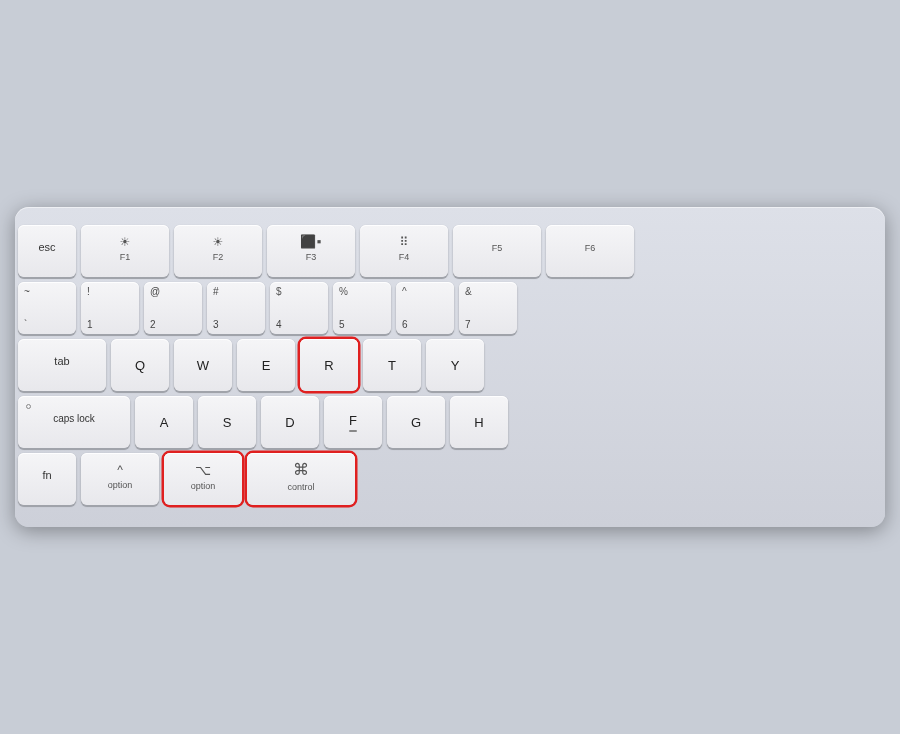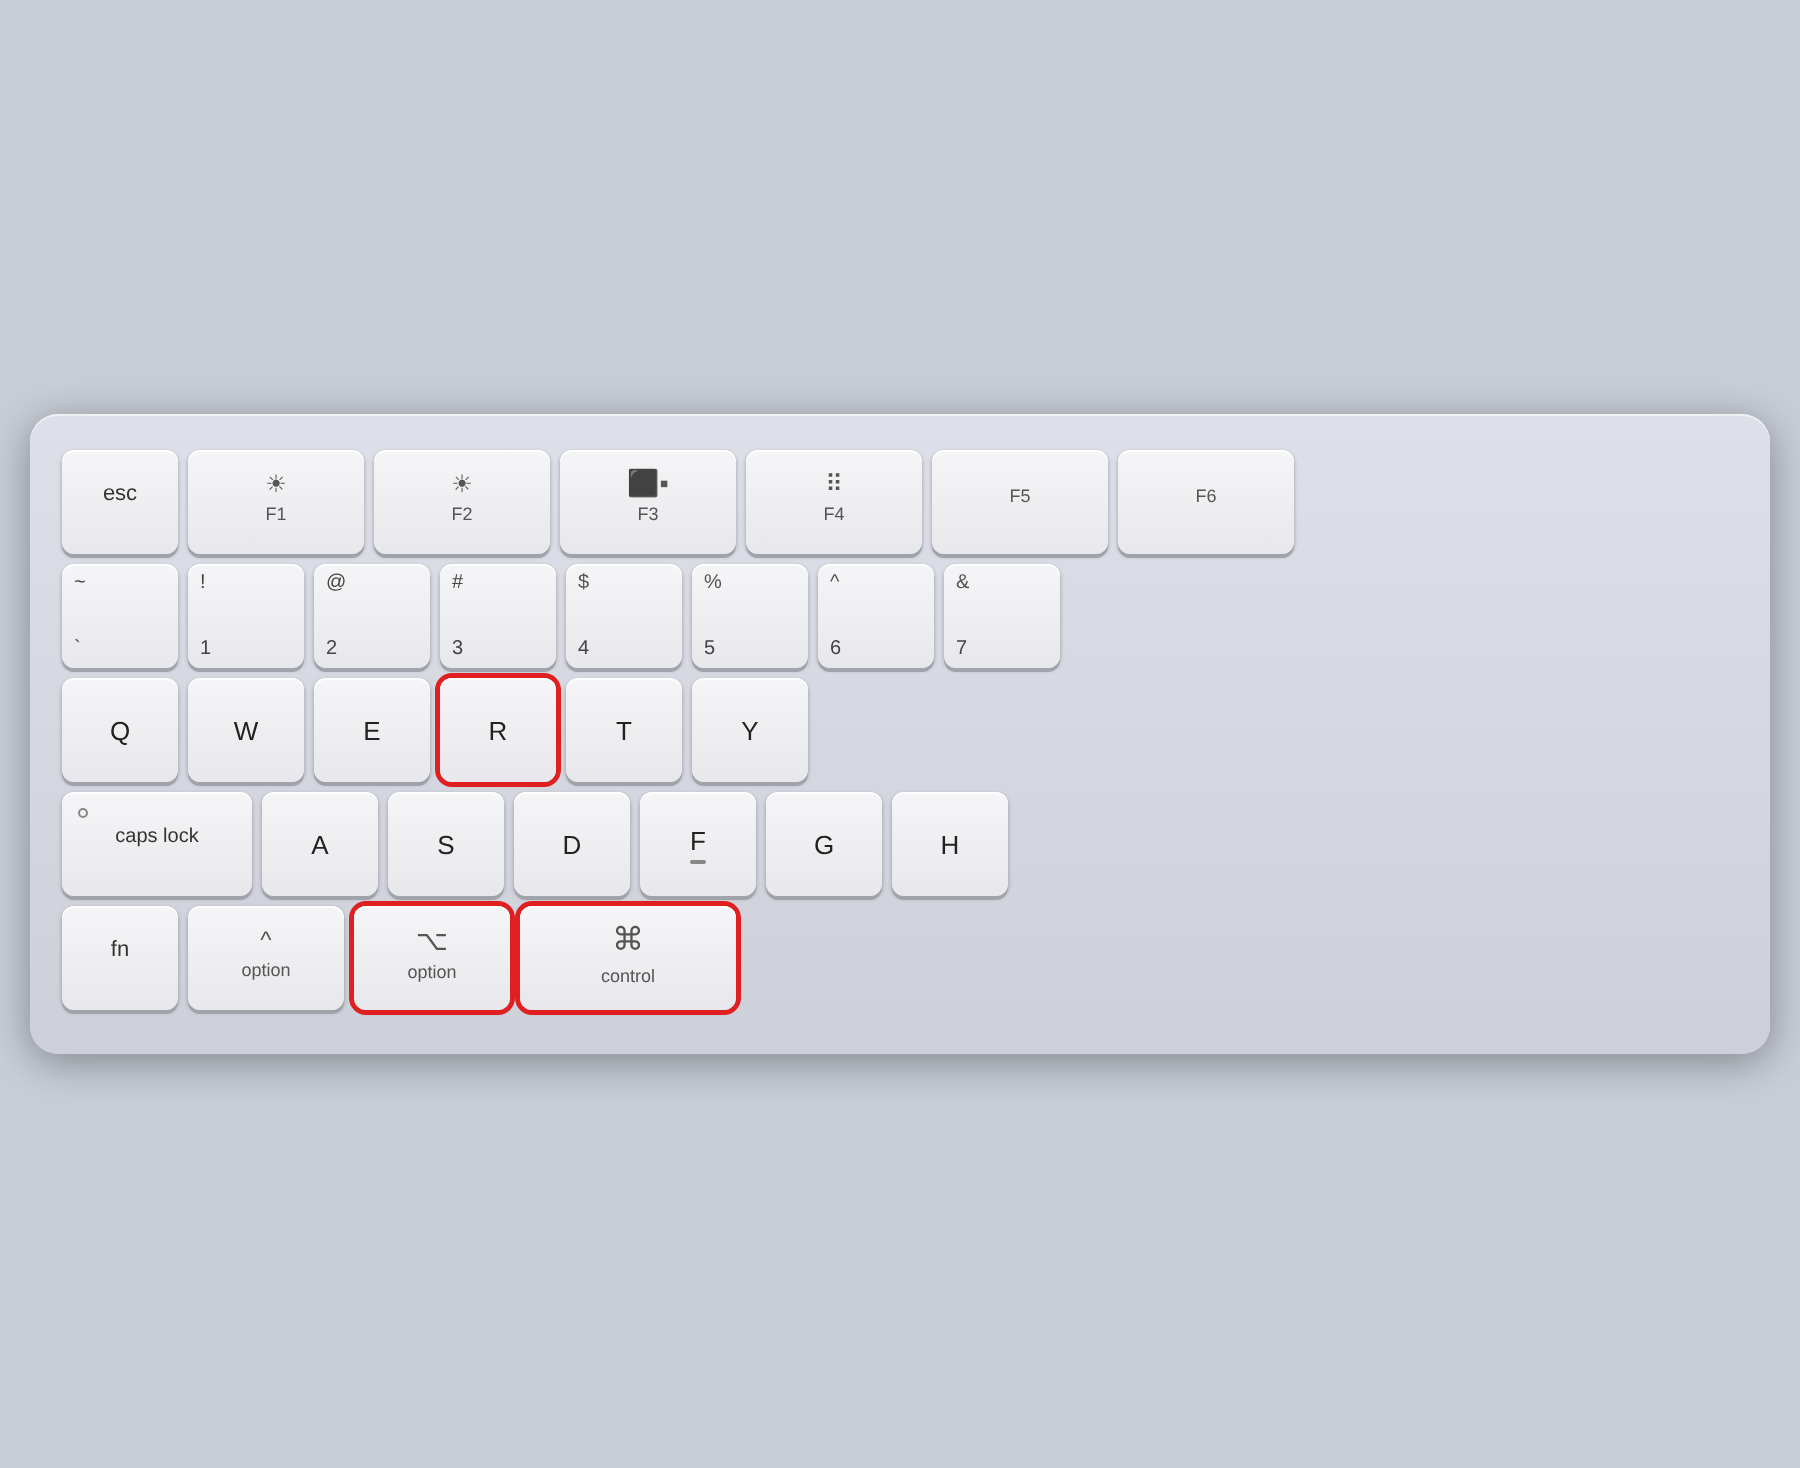--- a/index.html
+++ b/index.html
@@ -11,21 +11,21 @@
       display: flex;
       align-items: center;
       justify-content: center;
       font-family: -apple-system, BlinkMacSystemFont, 'Helvetica Neue', Arial, sans-serif;
       overflow: hidden;
     }
 
     .keyboard {
       background: linear-gradient(180deg, #dde0e8 0%, #cdd0d9 100%);
       border-radius: 14px;
-      padding: 18px 18px 22px 16px;
+      padding: 18px 18px 22px 3px;
       box-shadow: 0 4px 20px rgba(0,0,0,0.35), inset 0 1px 0 rgba(255,255,255,0.5);
       display: flex;
       flex-direction: column;
       gap: 5px;
       width: 870px;
     }
 
     .key-row {
       display: flex;
       gap: 5px;
@@ -62,21 +62,21 @@
       font-size: 13px;
       font-weight: 400;
       color: #222;
     }
 
     
     .w-unit { width: 58px; height: 52px; }
     .w-esc { width: 58px; height: 52px; }
     .w-fn-wide { width: 88px; height: 52px; }
     .w-tab { width: 88px; height: 52px; }
-    .w-caps { width: 95px; height: 52px; }
+    .w-caps { width: 112px; height: 52px; }
     .w-shift { width: 116px; height: 52px; }
     .w-fn { width: 58px; height: 52px; align-items: center; }
     .w-control { width: 78px; height: 52px; }
     .w-option { width: 78px; height: 52px; }
     .w-command { width: 108px; height: 52px; }
 
     .highlighted {
       box-shadow:
         0 0 0 2.5px #e02020,
         0 2px 0 #a0a3aa,
@@ -214,20 +214,25 @@
     </div>
     <div class="key w-unit">
       <div class="key-two-line">
         <span style="font-size:10px;color:#555;">&amp;</span>
         <span style="font-size:10px;color:#444;">7</span>
       </div>
     </div>
   </div>
 
   <div class="key-row">
+    <div class="key w-tab">
+      <div class="fn-key">
+        <span class="key-label" style="font-size:11px;">tab</span>
+      </div>
+    </div>
     <div class="key w-unit">
       <span class="key-large">Q</span>
     </div>
     <div class="key w-unit">
       <span class="key-large">W</span>
     </div>
     <div class="key w-unit">
       <span class="key-large">E</span>
     </div>
     <div class="key w-unit highlighted">

